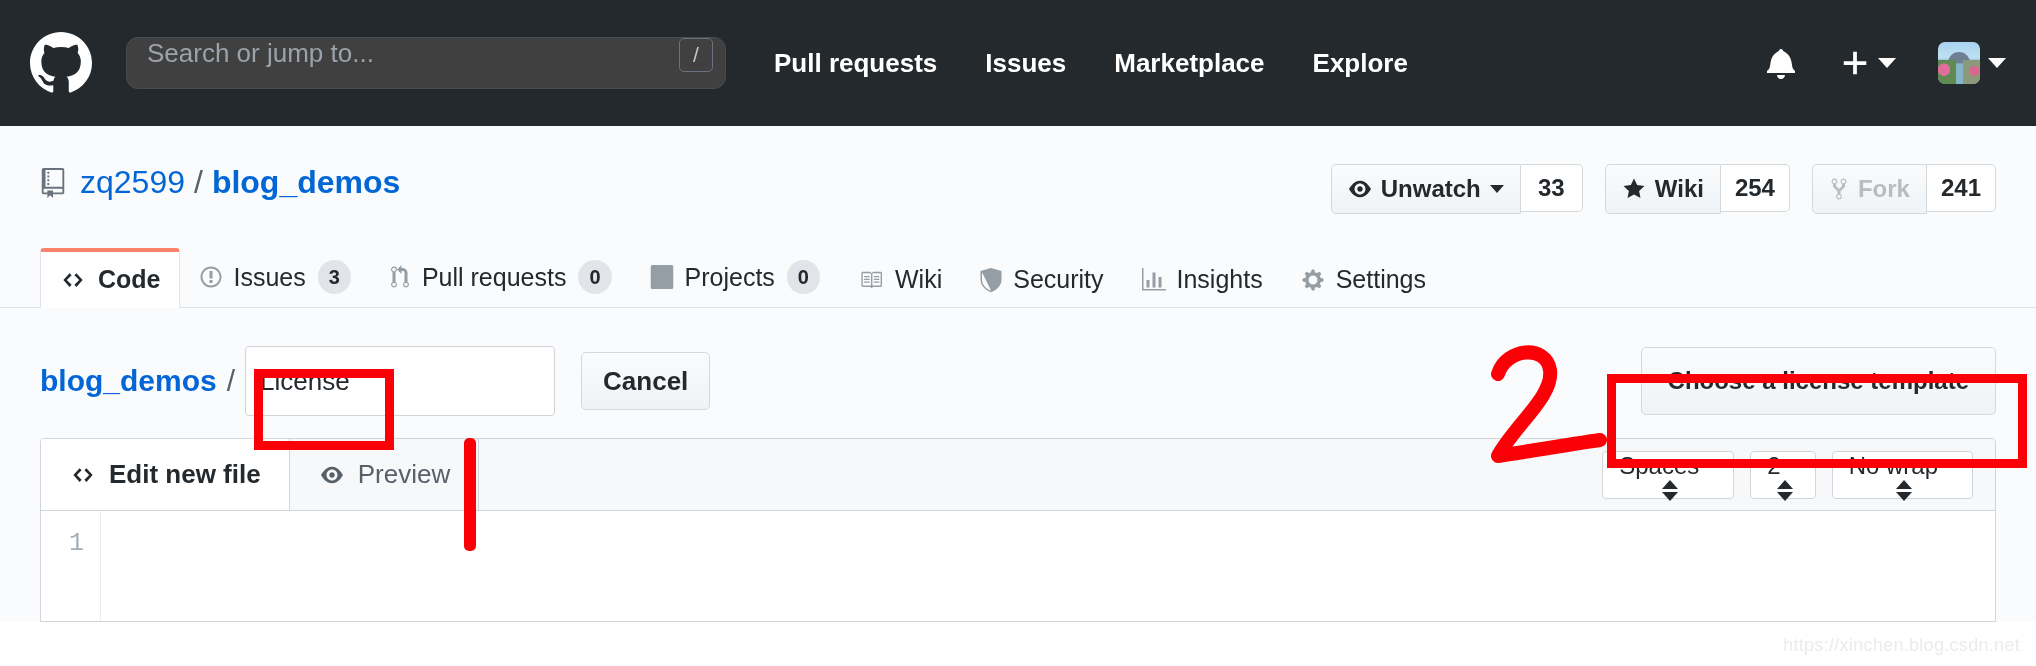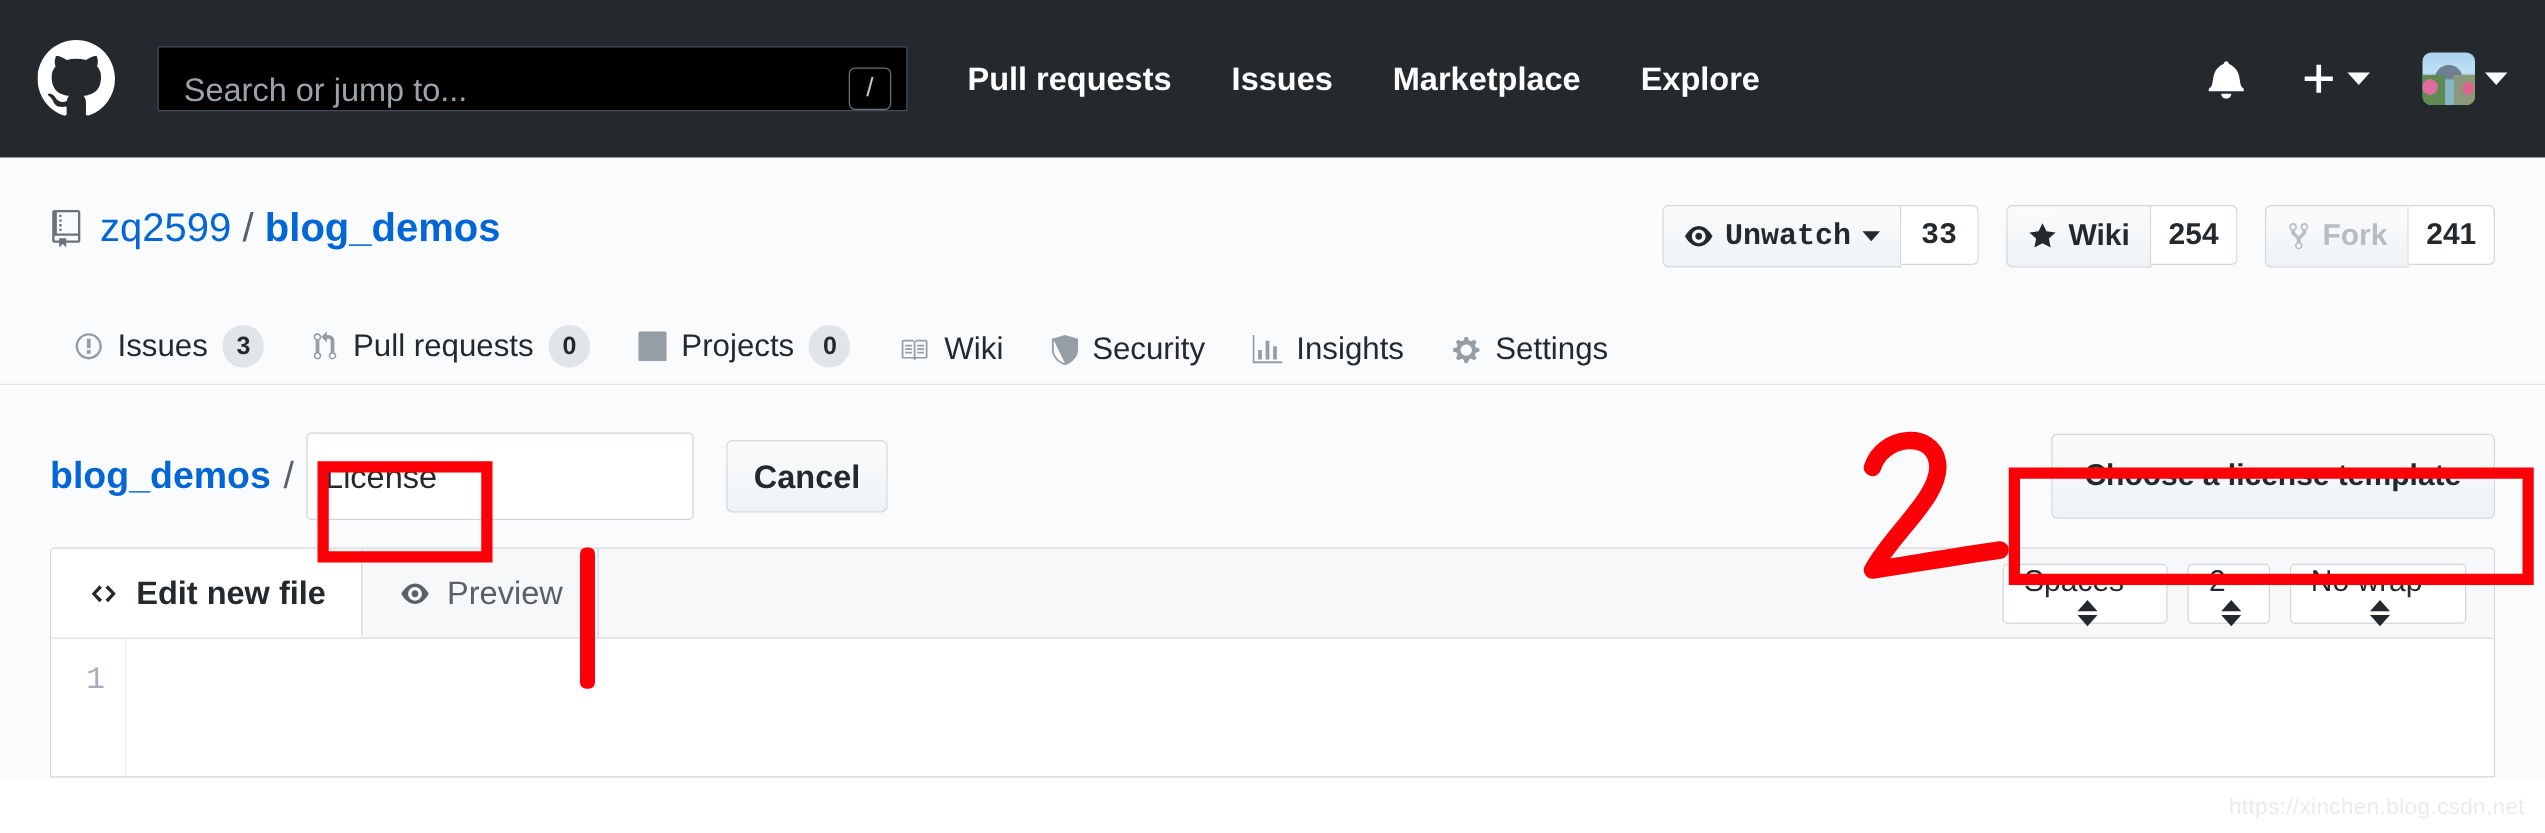--- a/index.html
+++ b/index.html
@@ -18,24 +18,24 @@
     display: flex;
     align-items: center;
     padding: 0 30px;
     position: relative;
   }
   .gh-logo { width: 62px; height: 62px; flex: 0 0 auto; margin-right: 34px; }
   .gh-logo svg { width: 62px; height: 62px; display: block; fill: #ffffff; }
 
   .search-box {
     width: 600px; height: 52px;
-    background: #000000;
+    background: #404040;
     border: 1px solid #444d56;
-    border-radius: 2px;
-    display: flex; align-items: flex-end;
+    border-radius: 12px;
+    display: flex; align-items: flex-start;
     padding: 0 12px 0 20px;
     flex: 0 0 auto;
   }
   .search-placeholder {
     color: #9ba2aa;
     font-size: 26px;
     flex: 1 1 auto;
     white-space: nowrap;
   }
   .slash-badge {
@@ -111,21 +111,21 @@
   }
   .repo-title { display: flex; align-items: center; font-size: 32px; }
   .repo-icon { margin-right: 14px; display: flex; }
   .repo-icon svg { width: 26px; height: 30px; display: block; fill: #6a737d; }
   .repo-owner { color: #0366d6; cursor: pointer; }
   .repo-sep { color: #586069; margin: 0 9px; }
   .repo-name { color: #0366d6; font-weight: bold; cursor: pointer; }
 
   .repo-actions { margin-left: auto; display: flex; align-items: center; }
   .btn-group { display: flex; margin-left: 22px; }
-  .btn-group:first-child { margin-left: 13px; font-family: Liberation Mono, monospace; }
+  .btn-group:first-child { margin-left: 13px; }
   .btn-main {
     height: 50px;
     background: linear-gradient(#fafbfc, #eff3f6);
     border: 1px solid #d5d8da;
     border-radius: 5px 0 0 5px;
     display: flex; align-items: center;
     padding: 0 16px;
     font-size: 24px; font-weight: bold;
     color: #24292e;
     cursor: pointer;
@@ -478,20 +478,29 @@
           <span>Fork</span>
         </div>
         <div class="btn-count">241</div>
       </div>
 
     </div>
   </div>
 
   <div class="repo-tabs">
 
+    <div class="repo-tab active">
+      <span class="ticon">
+        <svg width="28" height="22" viewBox="0 0 14 16" aria-hidden="true">
+          <path d="M9.5 3L8 4.5 11.5 8 8 11.5 9.5 13 14 8 9.5 3zm-5 0L0 8l4.5 5L6
+                   11.5 2.5 8 6 4.5 4.5 3z"></path>
+        </svg>
+      </span>
+      <span>Code</span>
+    </div>
 
     <div class="repo-tab">
       <span class="ticon">
         <svg width="24" height="24" viewBox="0 0 14 16" aria-hidden="true">
           <path d="M7 2.3c3.14 0 5.7 2.56 5.7 5.7s-2.56 5.7-5.7 5.7A5.71 5.71 0 0 1 1.3
                    8c0-3.14 2.56-5.7 5.7-5.7zM7 1C3.14 1 0 4.14 0 8s3.14 7 7 7 7-3.14
                    7-7-3.14-7-7-7zm1 3H6v5h2V4zm0 6H6v2h2v-2z"></path>
         </svg>
       </span>
       <span>Issues</span>

